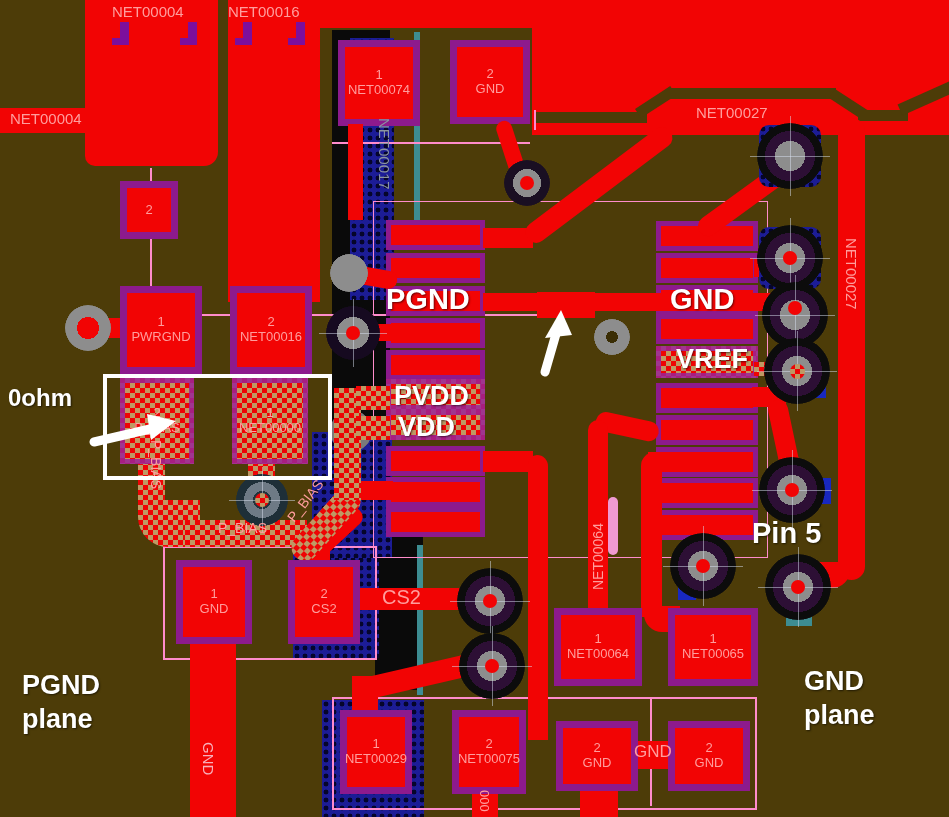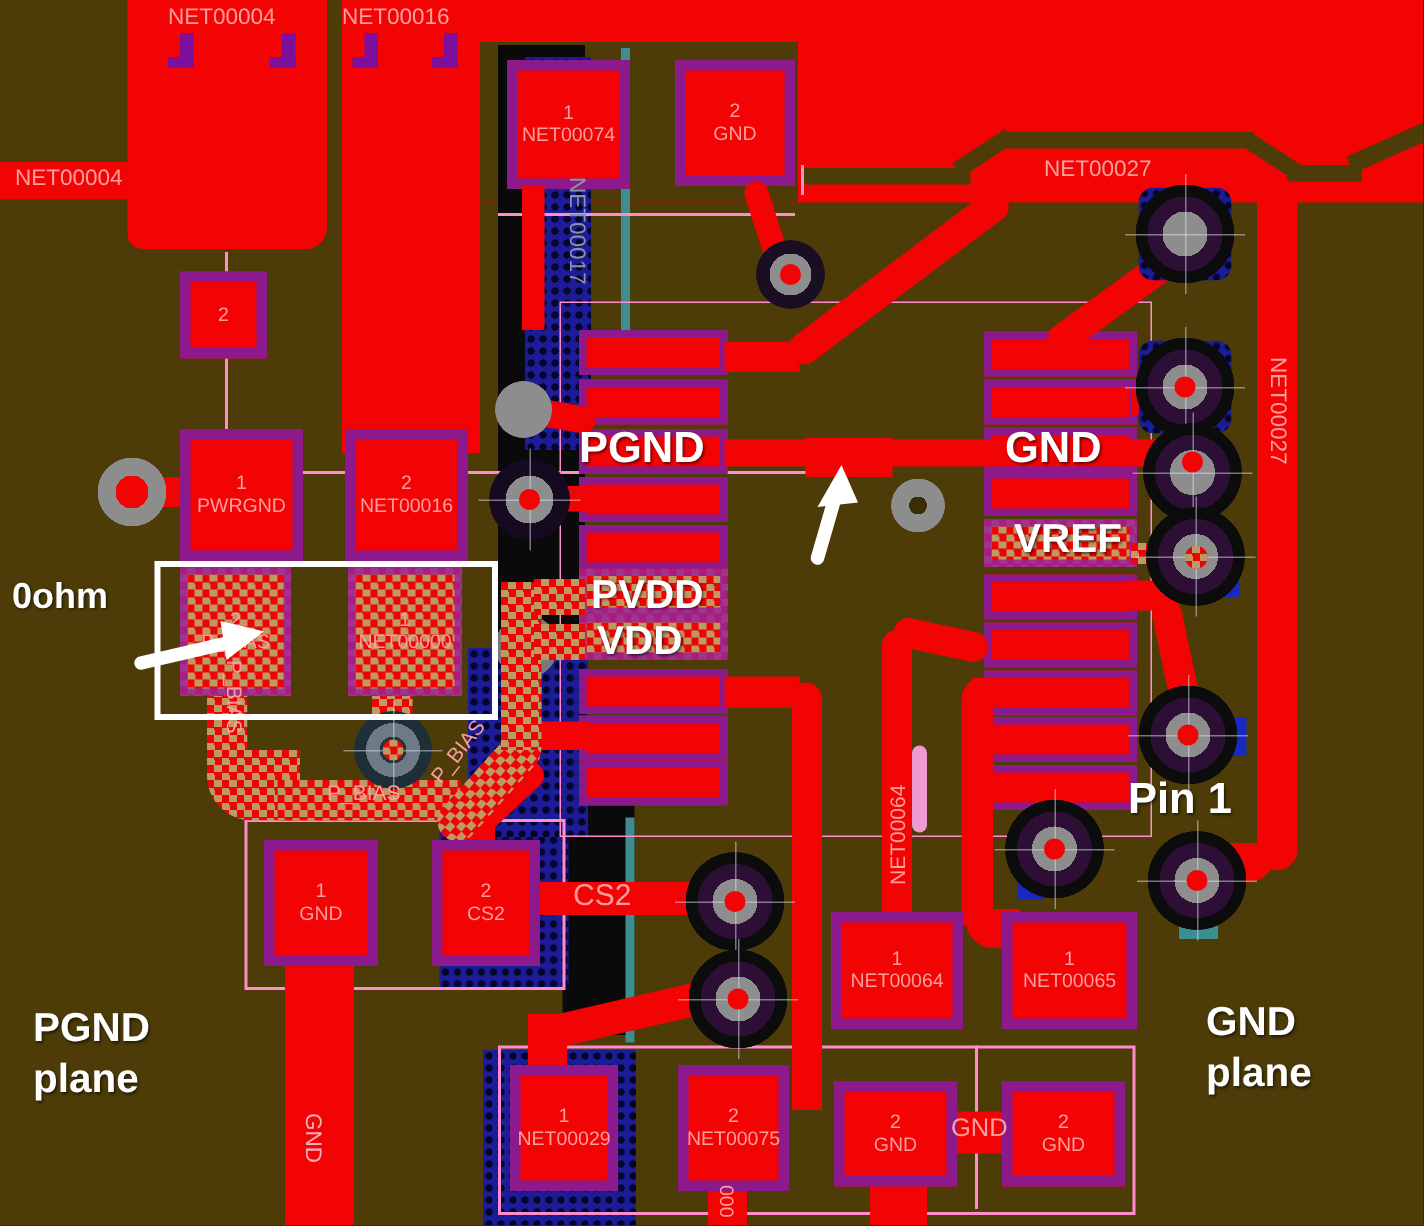--- a/index.html
+++ b/index.html
@@ -313,21 +313,21 @@
   <div class="abs net seg" style="left:290px;top:512px;font-size:14px;transform:rotate(-52deg);">P_BIAS</div>
   <div class="abs net vtext" style="left:148px;top:440px;height:92px;font-size:14px;overflow:hidden;">P_BIAS</div>
   <div class="abs net vtext" style="left:477px;top:790px;height:27px;font-size:13px;">000</div>
 
   <div class="abs ann" style="left:386px;top:283px;font-size:29px;">PGND</div>
   <div class="abs ann" style="left:670px;top:283px;font-size:29px;">GND</div>
   <div class="abs ann" style="left:676px;top:344px;font-size:27px;">VREF</div>
   <div class="abs ann" style="left:394px;top:381px;font-size:27px;">PVDD</div>
   <div class="abs ann" style="left:398px;top:412px;font-size:27px;">VDD</div>
   <div class="abs ann" style="left:8px;top:384px;font-size:24px;">0ohm</div>
-  <div class="abs ann" style="left:752px;top:517px;font-size:29px;">Pin 1</div>
+  <div class="abs ann" style="left:752px;top:517px;font-size:29px;">Pin 5</div>
   <div class="abs ann" style="left:22px;top:668px;font-size:27px;line-height:34px;">
     <div>PGND</div>
     <div>plane</div>
   </div>
   <div class="abs ann" style="left:804px;top:664px;font-size:27px;line-height:34px;">
     <div>GND</div>
     <div>plane</div>
   </div>
   <div class="abs" style="left:103px;top:374px;width:221px;height:98px;border:4px solid #fff;"></div>
 

